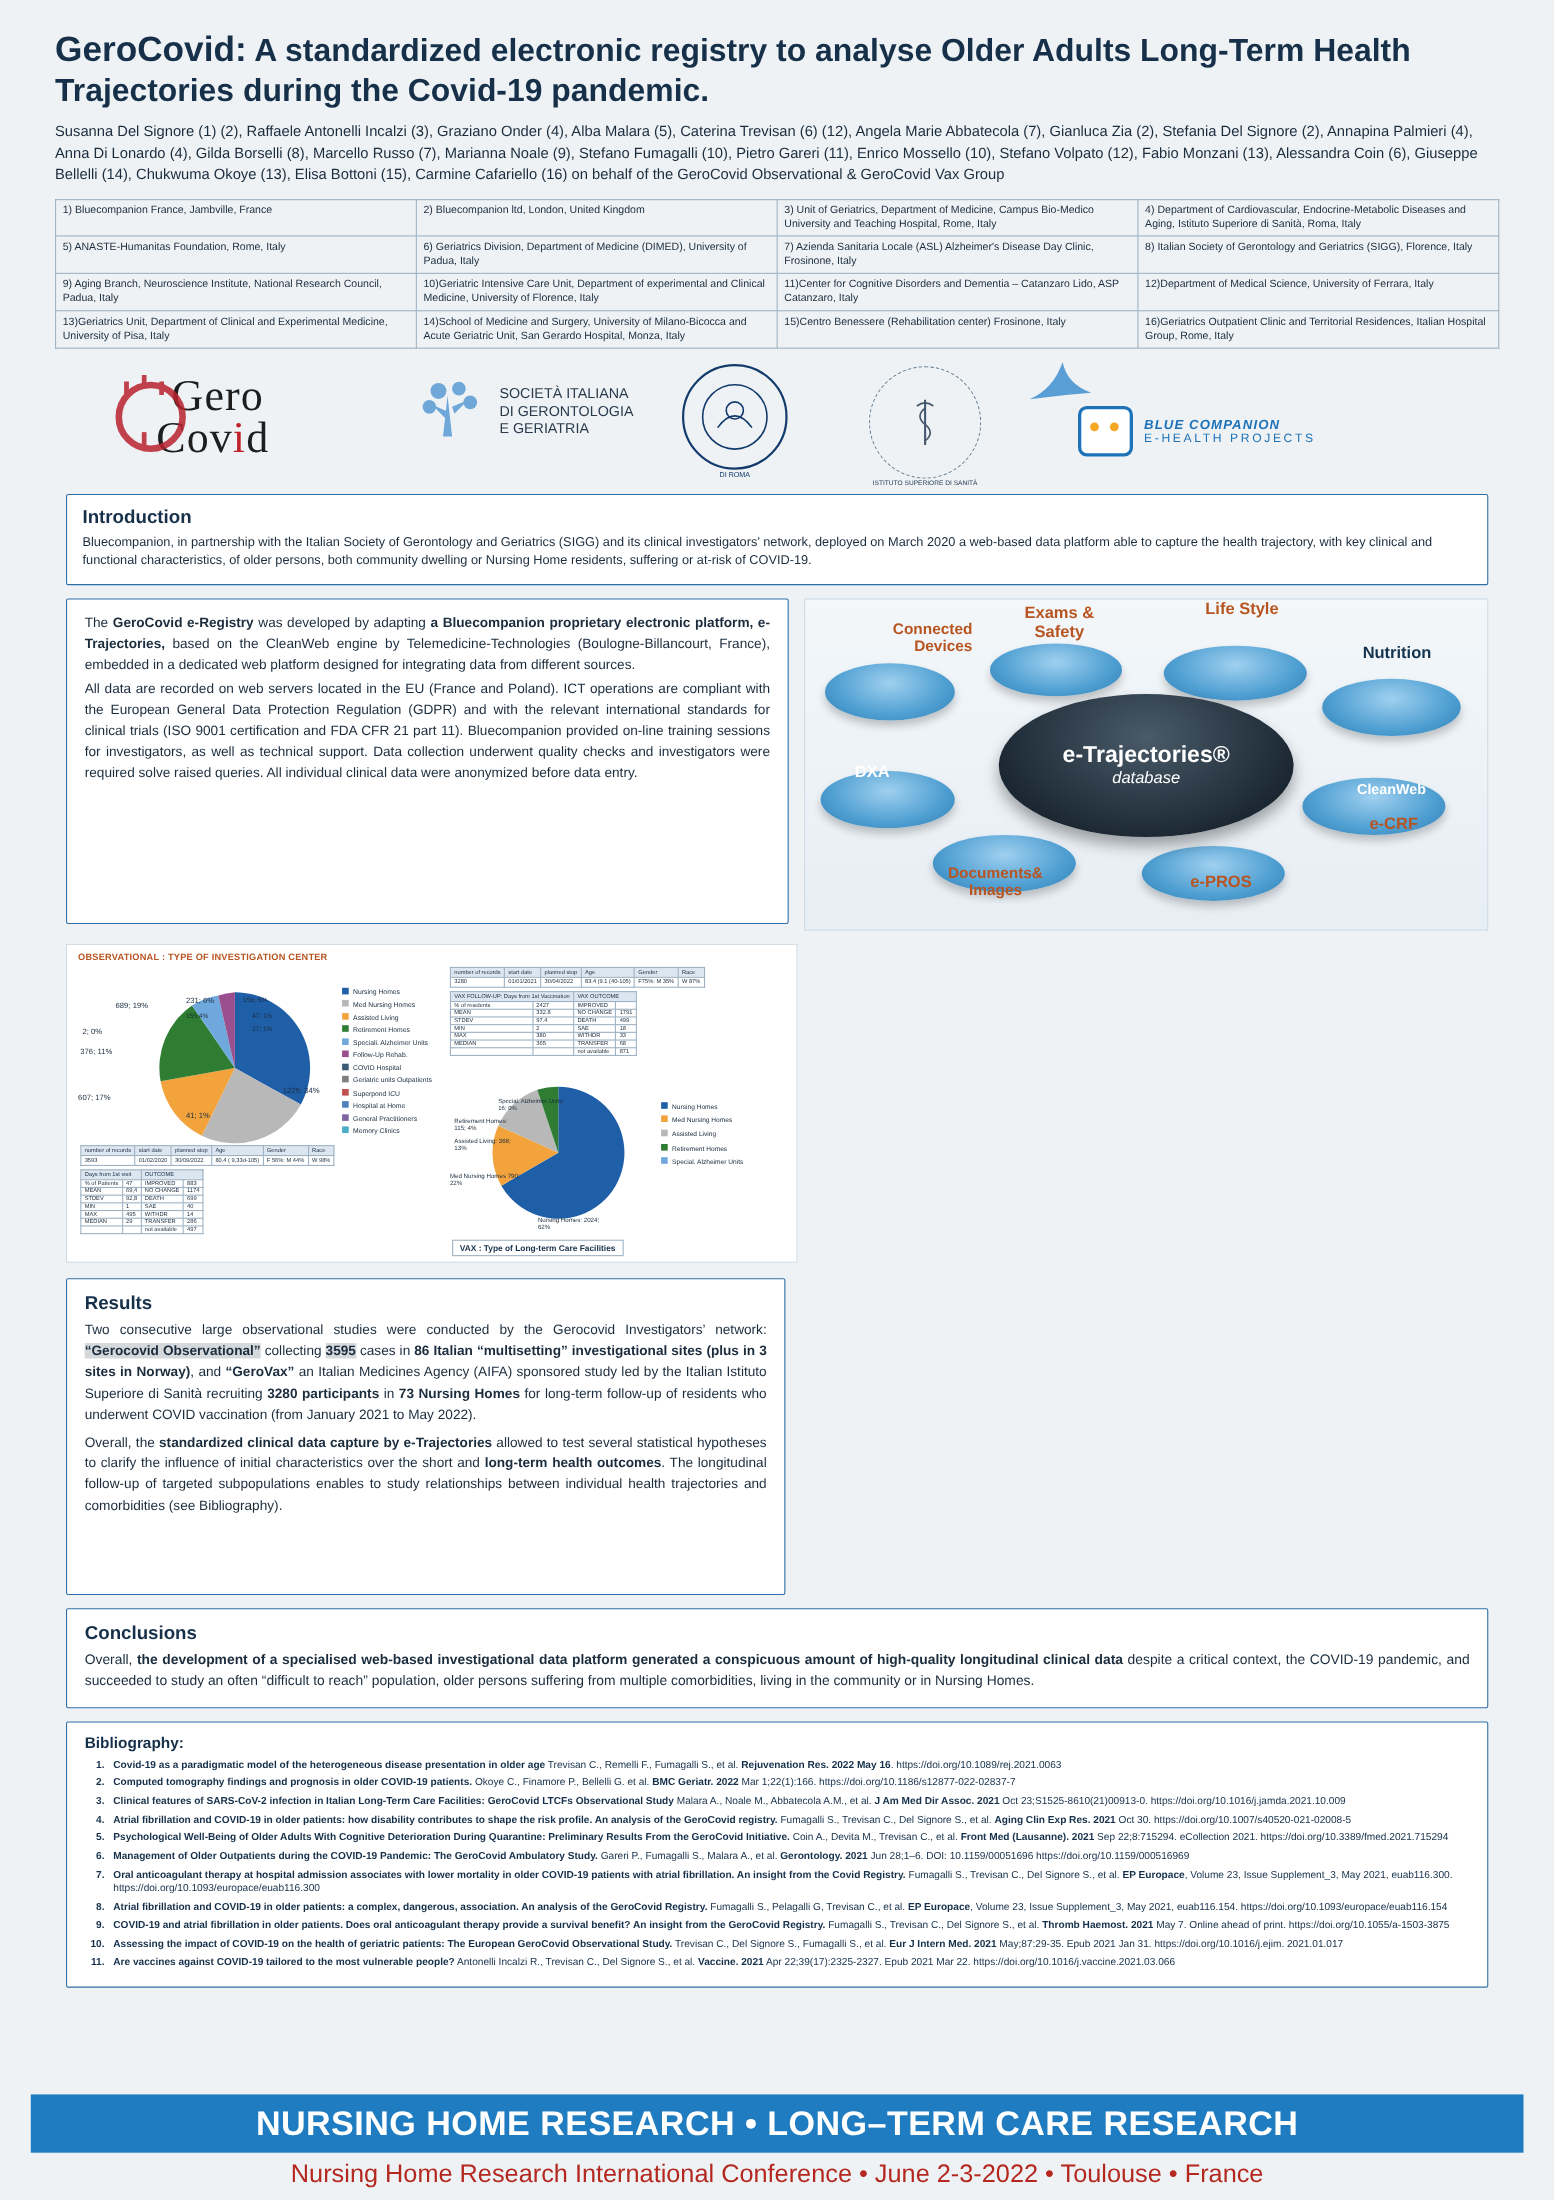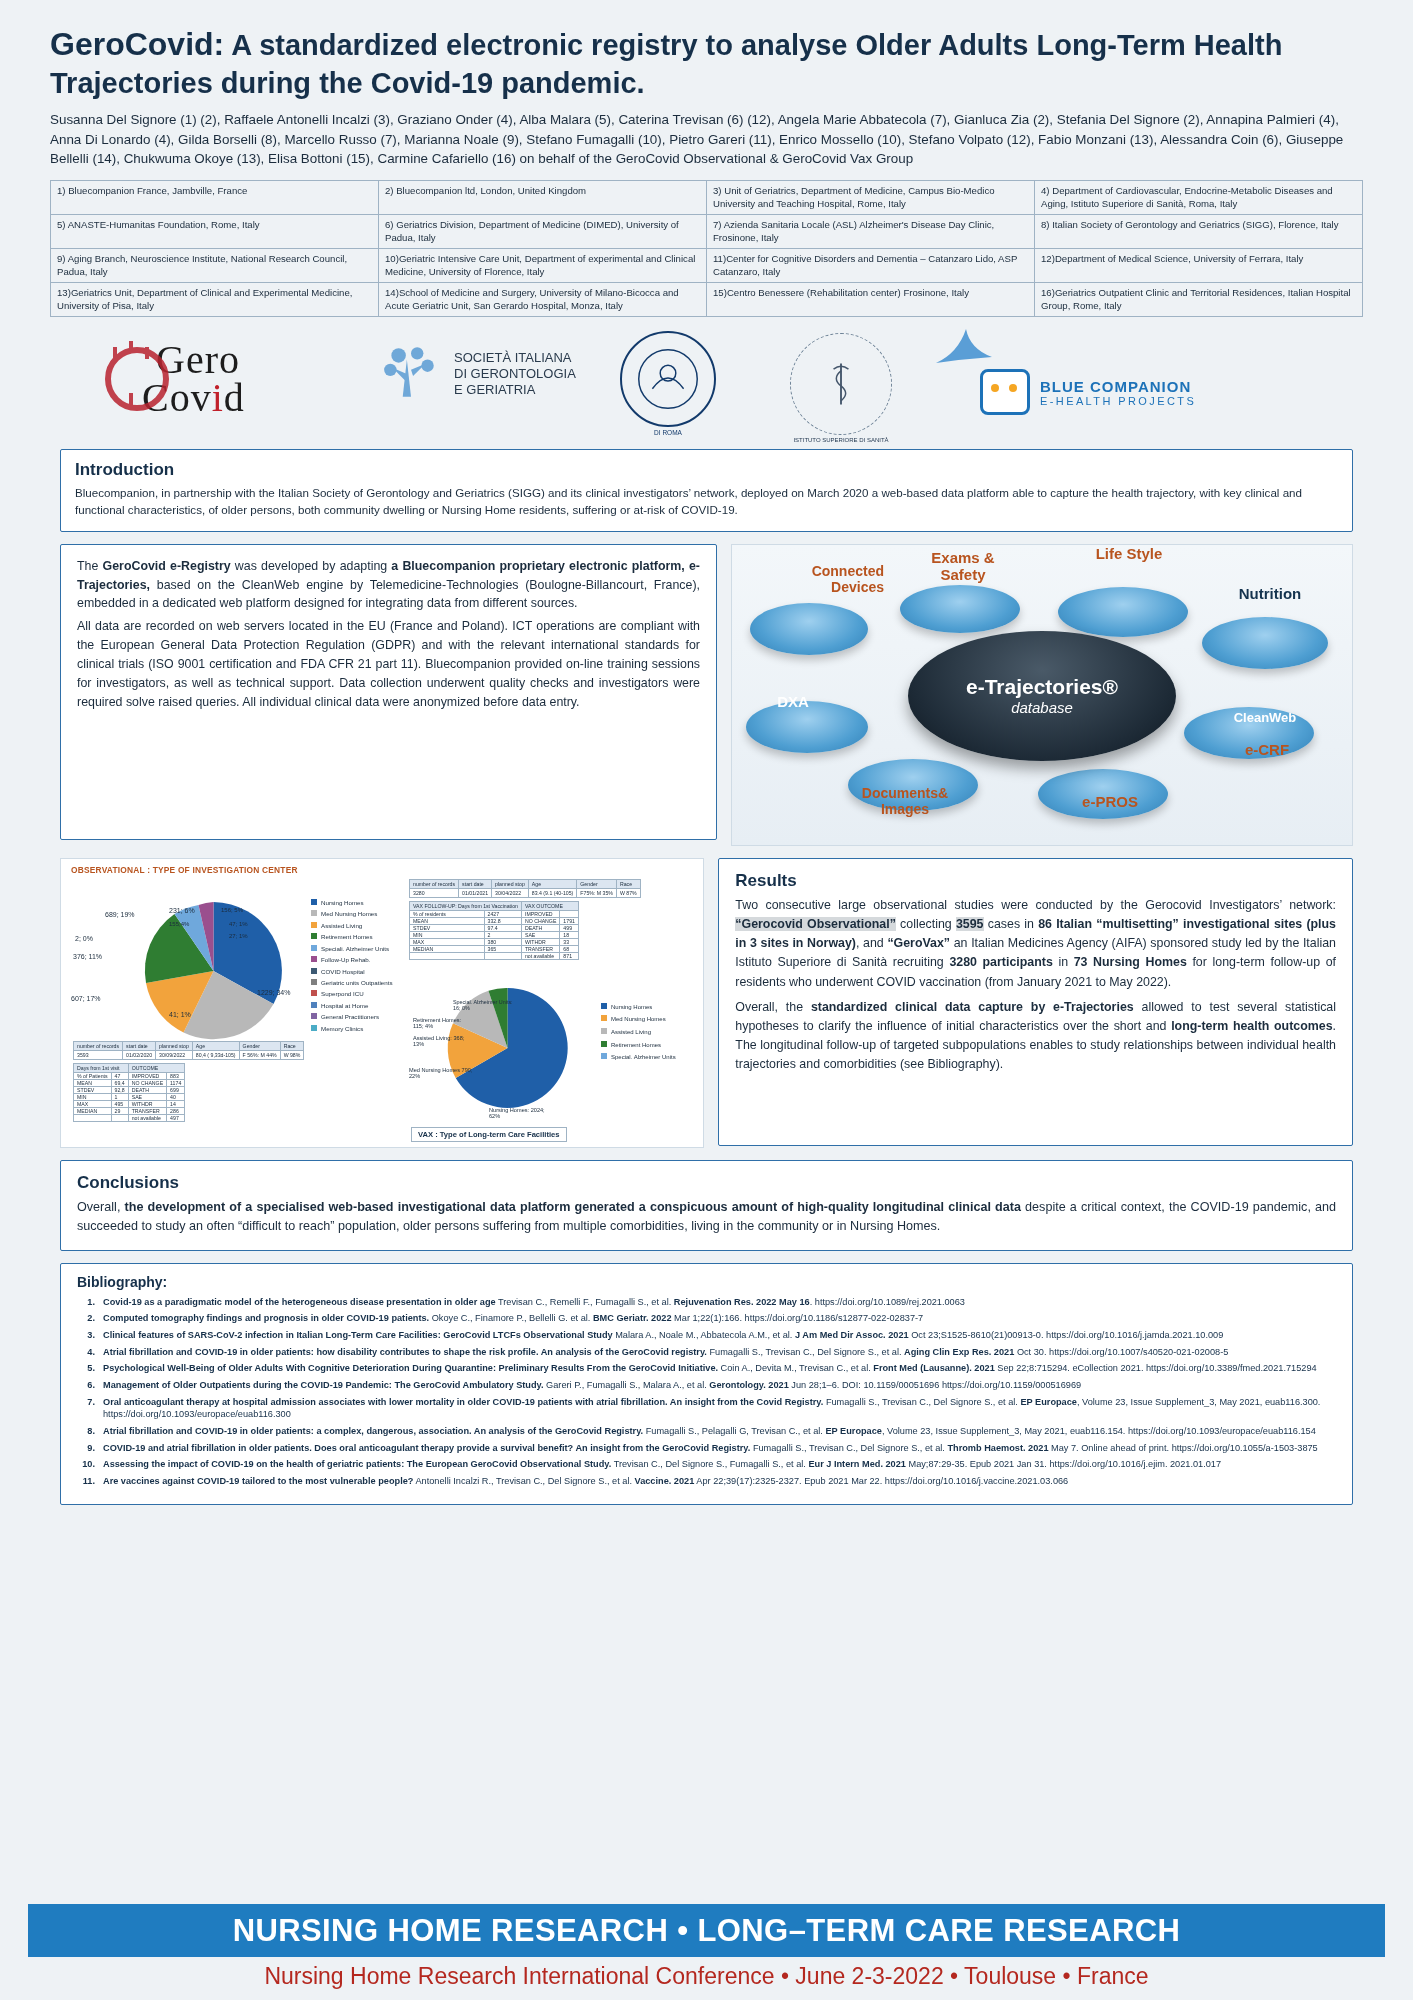--- a/index.html
+++ b/index.html
@@ -76,21 +76,21 @@
     display:flex;align-items:center;justify-content:center;font-size:9px;
   }
   .bluecomp{left:930px;top:46px;display:flex;align-items:center;gap:10px;}
   .bluecomp .robot{
     width:44px;height:40px;border-radius:8px;border:3px solid #1d72b8;position:relative;background:#fff;
   }
   .bluecomp .robot:before{
     content:"";position:absolute;left:8px;top:12px;width:8px;height:8px;border-radius:50%;background:#f5a623;
     box-shadow:18px 0 0 #f5a623;
   }
-  .bluecomp .bc-txt .l1{font-size:15px;font-weight:bold;color:#1d72b8;letter-spacing:1px;}
+  .bluecomp .bc-txt .l1{font-size:12px;font-weight:bold;color:#1d72b8;letter-spacing:1px;font-style:italic;}
   .bluecomp .bc-txt .l2{font-size:11px;color:#1d72b8;letter-spacing:2.4px;}
   .bird{
     position:absolute;left:880px;top:-6px;width:70px;height:60px;
   }
   
   .panel{
     border:1px solid #2f6fa8;background:#ffffff;border-radius:2px;
   }
   .p-intro{margin:6px 32px 0 32px;padding:10px 14px 12px 14px;}
   .p-head{font-size:17px;font-weight:bold;color:#16304a;margin-bottom:5px;}
@@ -115,21 +115,21 @@
     box-shadow:0 5px 8px rgba(0,0,0,.22);
   }
   .g-center{
     position:absolute;left:176px;top:86px;width:268px;height:130px;border-radius:50%;
     background:radial-gradient(ellipse at 50% 30%,#4a5a68 0%,#1d2a36 70%,#0c141c 100%);
     box-shadow:0 8px 14px rgba(0,0,0,.35);
   }
   .g-center .t1{color:#fff;font-size:21px;font-weight:bold;text-align:center;margin-top:44px;}
   .g-center .t2{color:#fff;font-size:15px;font-style:italic;text-align:center;}
   
-  .row-results{display:flex;gap:14px;margin:12px 32px 0 32px;align-items:flex-start;}
+  .row-results{display:flex;gap:14px;margin:12px 32px 0 32px;align-items:flex-start;flex-direction:column;}
   .charts{
     width:663px;height:288px;border:1px solid #cfdbe5;background:#fff;position:relative;overflow:hidden;
   }
   .chart-title{
     position:absolute;left:10px;top:6px;font-size:8.4px;font-weight:bold;color:#b8541f;letter-spacing:.2px;
   }
   .p-results{width:620px;padding:12px 16px 14px 16px;min-height:260px;}
   .p-results .p-body{font-size:12.4px;line-height:1.55;text-align:justify;}
   .hl{background:#d5d9dc;}
   

